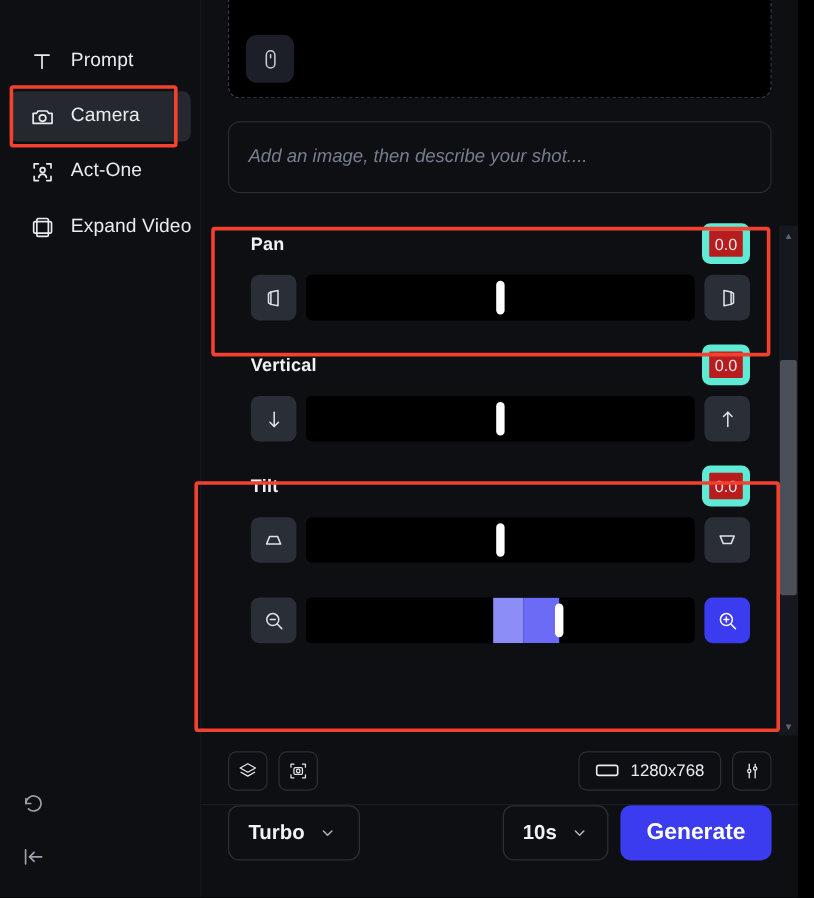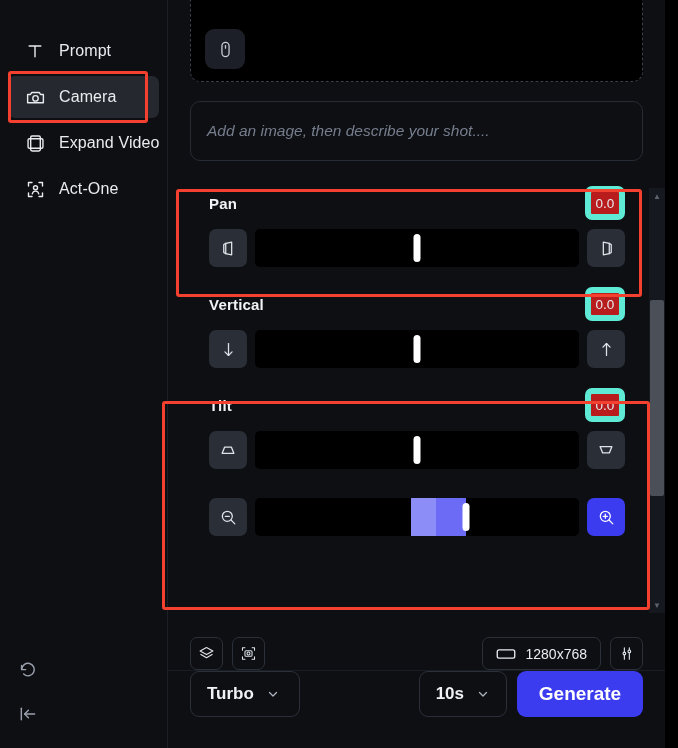--- a/index.html
+++ b/index.html
@@ -186,21 +186,21 @@
     background: #ffffff;
     border-radius: 4px;
     transform: translateX(-50%);
   }
 
   
   .toolbar {
     flex: 0 0 auto;
     height: 56px;
     display: flex;
-    align-items: flex-end;
+    align-items: center;
     padding: 0 22px;
     gap: 9px;
     background: #0d0f13;
   }
   .tb-btn {
     width: 33px; height: 33px;
     border: 1px solid #2b2f38;
     border-radius: 7px;
     display: flex; align-items: center; justify-content: center;
     color: #dfe3ea;
@@ -328,37 +328,37 @@
           <svg width="21" height="21" viewBox="0 0 24 24" fill="none" stroke="currentColor" stroke-width="1.6" stroke-linejoin="round">
             <path d="M3 8.5h3.2l1.6-2.2h8.4l1.6 2.2H21v9.5H3z" stroke-linecap="round"></path>
             <circle cx="12" cy="13" r="3.1"></circle>
           </svg>
         </span>
         <span class="nav-label">Camera</span>
       </div>
 
       <div class="nav-item">
         <span class="nav-icon">
-          <svg width="21" height="21" viewBox="0 0 24 24" fill="none" stroke="currentColor" stroke-width="1.6" stroke-linejoin="round">
-            <rect x="6.5" y="3.5" width="11" height="17" rx="1.6"></rect>
-            <rect x="3.5" y="6.5" width="17" height="11" rx="1.6"></rect>
-          </svg>
-        </span>
-        <span class="nav-label">Expand Video</span>
-      </div>
-
-      <div class="nav-item">
-        <span class="nav-icon">
           <svg width="21" height="21" viewBox="0 0 24 24" fill="none" stroke="currentColor" stroke-width="1.6" stroke-linecap="round" stroke-linejoin="round">
             <path d="M4 8V4h4M20 8V4h-4M4 16v4h4M20 16v4h-4"></path>
             <circle cx="12" cy="10" r="2.3"></circle>
             <path d="M8.3 17c.5-2.2 2-3.2 3.7-3.2s3.2 1 3.7 3.2"></path>
           </svg>
         </span>
         <span class="nav-label">Act-One</span>
+      </div>
+
+      <div class="nav-item">
+        <span class="nav-icon">
+          <svg width="21" height="21" viewBox="0 0 24 24" fill="none" stroke="currentColor" stroke-width="1.6" stroke-linejoin="round">
+            <rect x="6.5" y="3.5" width="11" height="17" rx="1.6"></rect>
+            <rect x="3.5" y="6.5" width="17" height="11" rx="1.6"></rect>
+          </svg>
+        </span>
+        <span class="nav-label">Expand Video</span>
       </div>
 
     </div>
 
     <div class="sidebar-bottom">
       <div class="sb-btn">
         <svg width="20" height="20" viewBox="0 0 24 24" fill="none" stroke="currentColor" stroke-width="1.7" stroke-linecap="round" stroke-linejoin="round">
           <path d="M4.5 11.5a7.5 7.5 0 1 1 2.3 5.4"></path>
           <path d="M4.3 6.6v4.9h4.9"></path>
         </svg>

